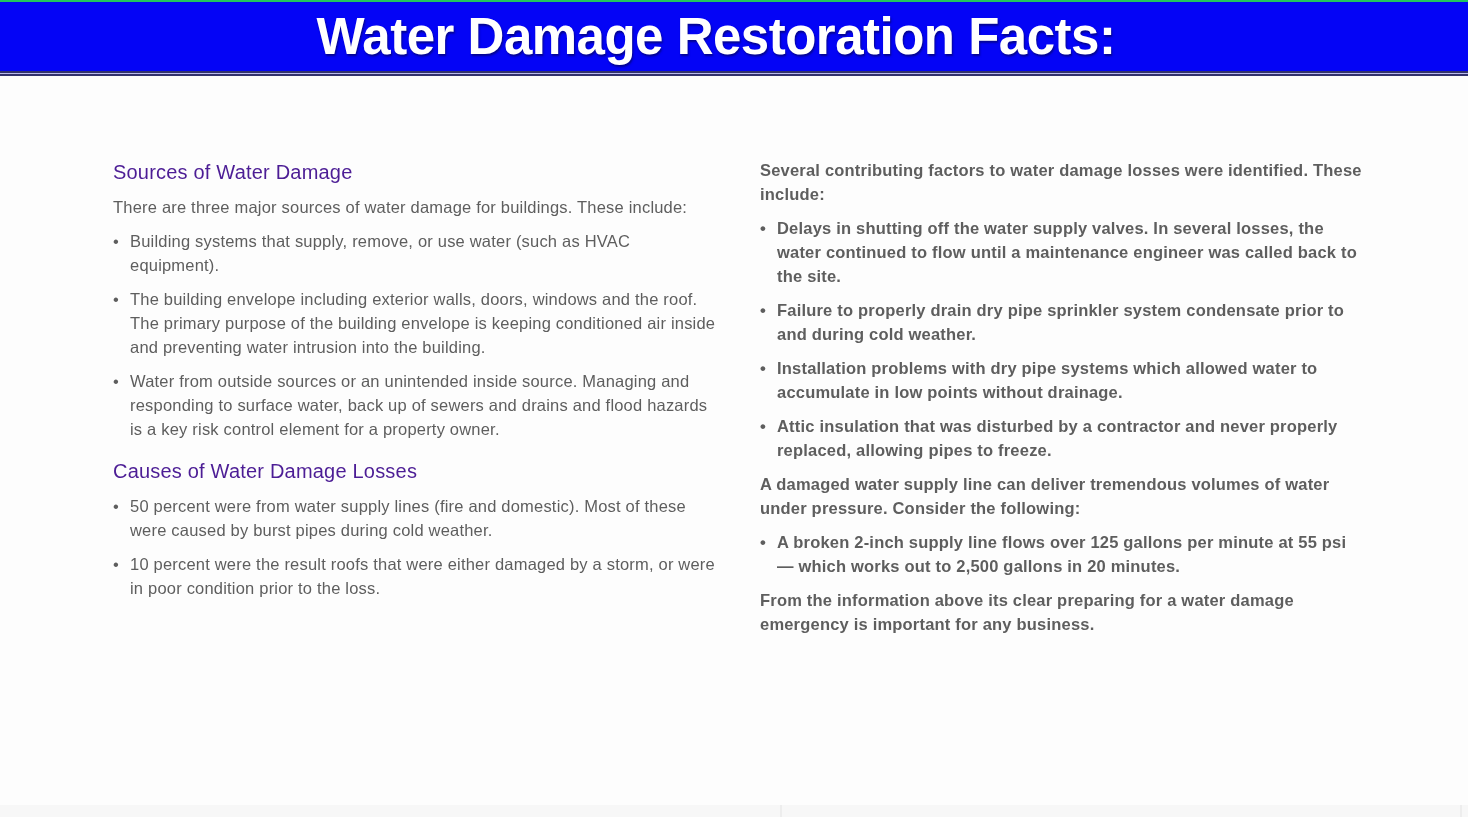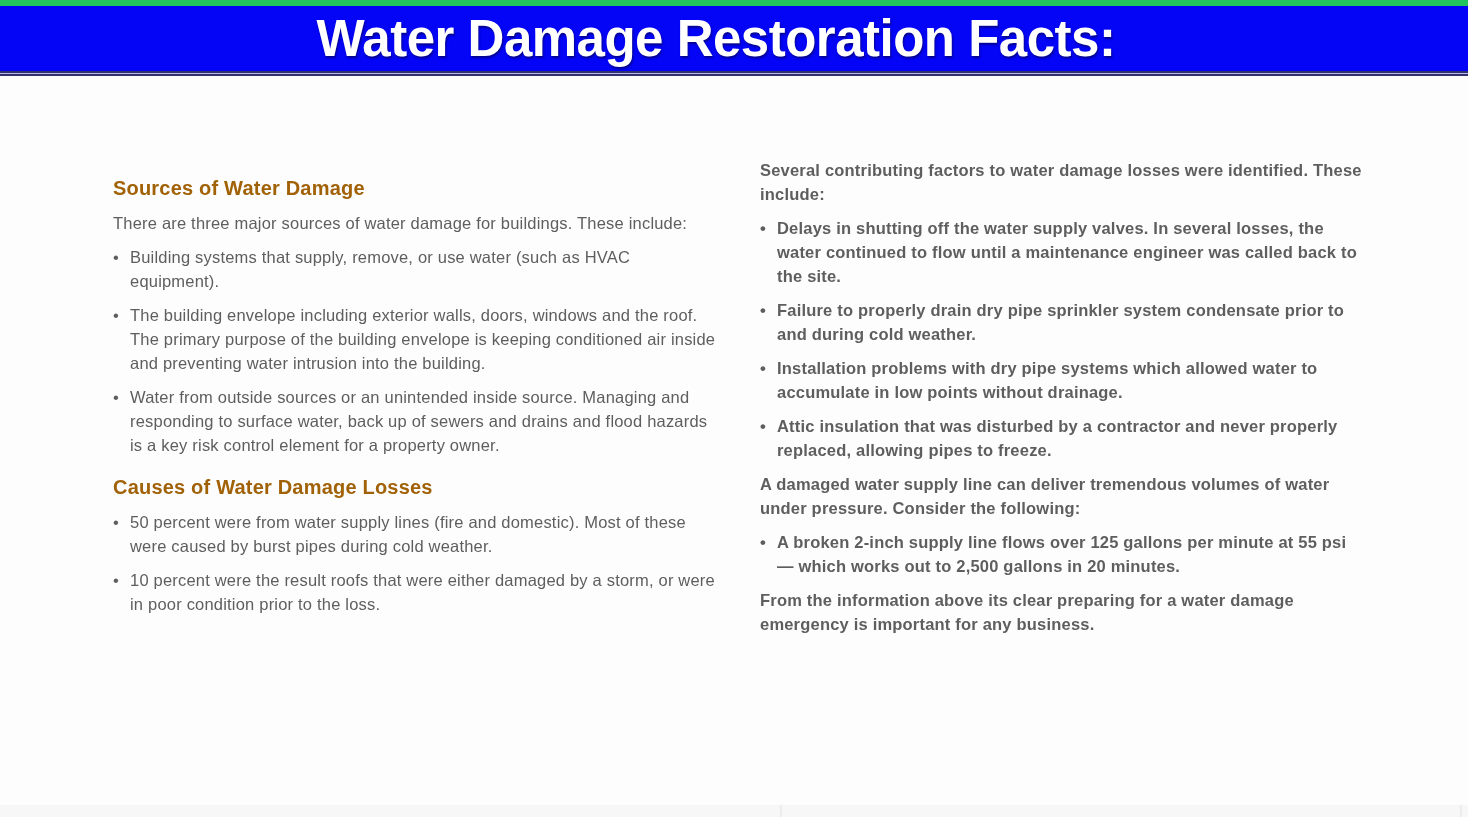--- a/index.html
+++ b/index.html
@@ -15,21 +15,21 @@
     overflow: hidden;
   }
 
   
   .header-bar {
     position: absolute;
     top: 0; left: 0;
     width: 100%;
     height: 71px;
     background: #0404f6;
-    border-top: 6px solid #22c55e;
+    border-top: 2px solid #22c55e;
     box-sizing: border-box;
     display: flex;
     align-items: center;
     justify-content: center;
   }
   .header-edge-1 { position: absolute; top: 71px; left: 0; width: 100%; height: 2px; background: #31316d; }
   .header-edge-2 { position: absolute; top: 73px; left: 0; width: 100%; height: 1px; background: #b9b9ee; }
   .header-edge-3 { position: absolute; top: 74px; left: 0; width: 100%; height: 2px; background: #31316d; }
 
   .page-title {
@@ -47,25 +47,25 @@
     position: absolute;
     color: #5e5e5e;
     font-size: 16.5px;
     line-height: 24px;
     letter-spacing: 0.2px;
   }
   .col-left  { left: 113px; top: 160px; width: 608px; }
   .col-right { left: 760px; top: 158px; width: 604px; font-weight: bold; }
 
   .section-heading {
-    color: #a16207;
+    color: #4c1d95;
     font-size: 20px;
-    font-weight: bold;
+    font-weight: normal;
     line-height: 24px;
-    margin: 16px 0 11px 0;
+    margin: 0 0 11px 0;
     letter-spacing: 0.2px;
   }
   .section + .section .section-heading { margin-top: 18px; }
 
   .body-para { margin: 0 0 10px 0; }
 
   .bullet-list {
     list-style: none;
     margin: 0;
     padding: 0;

